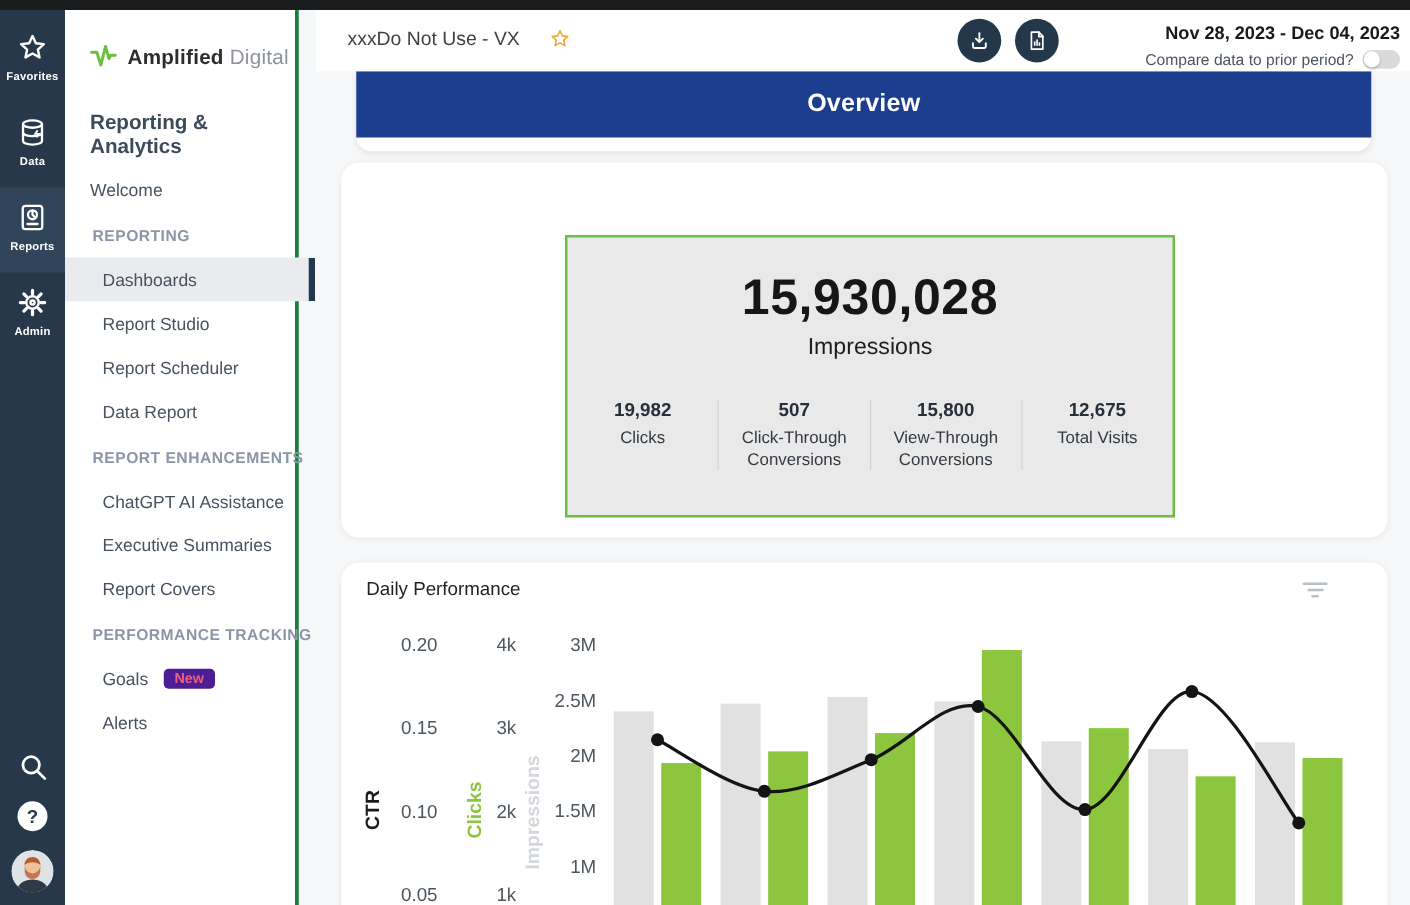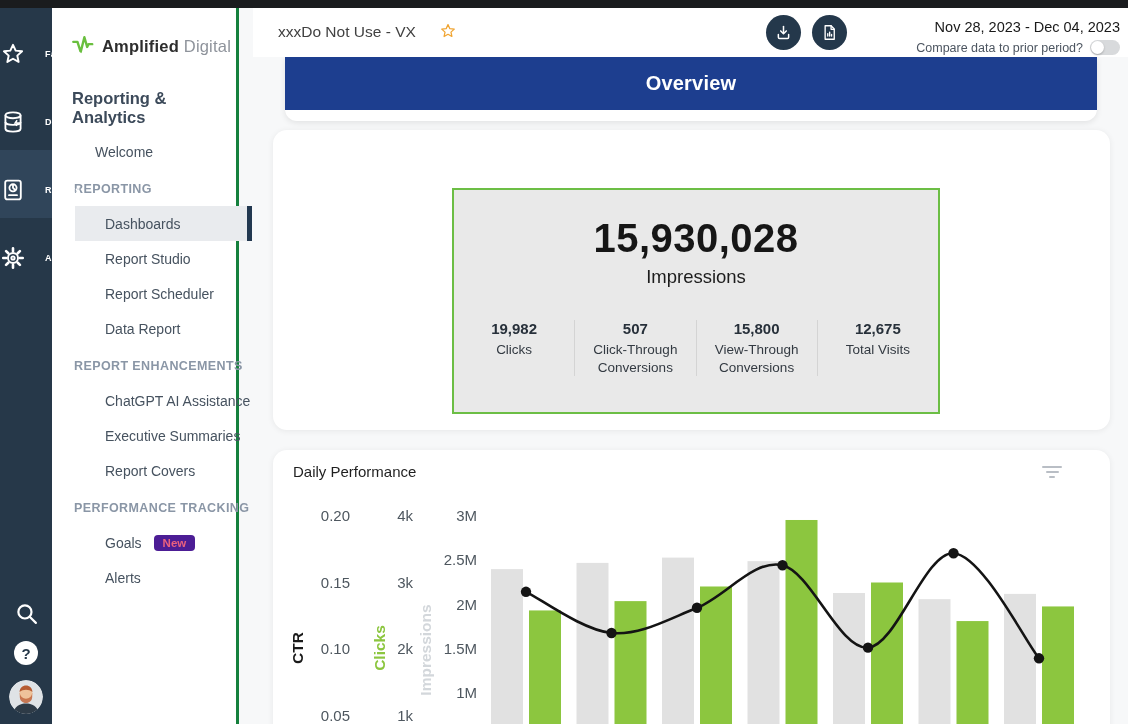--- a/index.html
+++ b/index.html
@@ -7,53 +7,53 @@
   body {
     position:relative; background:#f7f8f9;
     font-family:"Liberation Sans","DejaVu Sans",sans-serif;
     color:#333;
   }
   
   .topstrip { position:absolute; left:0; top:0; width:1128px; height:8px; background:#1a1c1e; z-index:40; }
 
   
   .rail { position:absolute; left:0; top:8px; width:52px; height:716px; background:#263849; z-index:30; padding-top:6px; }
-  .rail-item { width:52px; height:68px; display:flex; flex-direction:row; align-items:center; padding-top:11px; gap:19px; cursor:pointer; }
+  .rail-item { width:52px; height:68px; display:flex; flex-direction:column; align-items:center; padding-top:11px; gap:5px; cursor:pointer; }
   .rail-item.active { background:#30455a; }
   .rail-item svg { width:26px; height:26px; display:block; }
   .rail-label { font-size:9px; font-weight:700; color:#ffffff; letter-spacing:.2px; }
   .rail-bottom { position:absolute; left:0; bottom:10px; width:52px; display:flex; flex-direction:column; align-items:center; gap:15px; }
   .rail-tool svg { width:25px; height:25px; display:block; }
   .help-circle { width:24px; height:24px; border-radius:50%; background:#ffffff; color:#263849; font-size:15px; font-weight:700; display:flex; align-items:center; justify-content:center; }
   .avatar { width:34px; height:34px; border-radius:50%; overflow:hidden; display:block; }
 
   
   .sidenav { position:absolute; left:52px; top:8px; width:187px; height:716px; background:#ffffff; border-right:3px solid #15803d; z-index:20; }
   .logo { position:absolute; left:19px; top:26px; display:flex; align-items:center; gap:7px; }
   .logo svg { width:24px; height:24px; }
   .logo-text { font-size:16.5px; letter-spacing:.2px; white-space:nowrap; }
   .logo-bold { font-weight:800; color:#2d2d2d; }
   .logo-light { font-weight:400; color:#8e939b; }
   .sb-title { position:absolute; left:20px; top:81px; font-size:16.5px; font-weight:700; color:#3c4a5a; }
   .menu { position:absolute; left:0; top:126px; width:200px; }
-  .menu-item { height:35px; display:flex; align-items:center; padding-left:30px; font-size:14px; color:#46525f; cursor:pointer; position:relative;margin-left:23px; }
+  .menu-item { height:35px; display:flex; align-items:center; padding-left:30px; font-size:14px; color:#46525f; cursor:pointer; position:relative; }
   .menu-item.root { padding-left:20px; }
   .menu-item.active { background:#e9ebee; box-shadow:inset -5px 0 0 #223850; }
   .menu-header { height:34px; margin-top:3px; display:flex; align-items:center; padding-left:22px; font-size:12.5px; font-weight:700; letter-spacing:.4px; color:#8a96a6; }
   .badge-new { margin-left:12px; background:#4c1d95; color:#e9617e; font-size:11.5px; font-weight:700; padding:2px 9px; border-radius:4px; }
 
   
   .header { position:absolute; left:253px; top:8px; width:875px; height:49px; background:#ffffff; z-index:10; }
   .header-title { position:absolute; left:25px; top:15px; font-size:15.5px; color:#414141;text-align:right; }
   .header-star { position:absolute; left:186px; top:14px; width:18px; height:18px; cursor:pointer; }
   .circle-btn { position:absolute; top:7px; width:35px; height:35px; border-radius:50%; background:#24384b; display:flex; align-items:center; justify-content:center; cursor:pointer; }
   .circle-btn svg { width:19px; height:19px; }
   .btn-download { left:513px; }
   .btn-report { left:559px; }
-  .date-range { position:absolute; right:8px; top:11px; font-size:14.5px; font-weight:400; color:#191919; cursor:pointer; }
+  .date-range { position:absolute; right:8px; top:11px; font-size:14.5px; font-weight:700; color:#191919; cursor:pointer; }
   .compare-row { position:absolute; right:8px; top:32px; display:flex; align-items:center; gap:7px; }
   .compare-label { font-size:12.5px; color:#4c5560; }
   .toggle { width:30px; height:15px; border-radius:8px; background:#d8dadc; position:relative; cursor:pointer; }
   .toggle-knob { position:absolute; left:1px; top:1px; width:13px; height:13px; border-radius:50%; background:#ffffff; box-shadow:0 1px 2px rgba(0,0,0,.25); }
 
   
   .main { position:absolute; left:253px; top:57px; width:875px; height:667px; background:#f7f8f9; }
   .banner-card { position:absolute; left:32px; top:0; width:812px; height:64px; background:#ffffff; border-radius:0 0 12px 12px; box-shadow:0 2px 6px rgba(0,0,0,.09); }
   .banner { height:53px; background:#1d3e8f; display:flex; align-items:center; justify-content:center; }
   .banner-title { font-size:20px; font-weight:800; color:#ffffff; letter-spacing:.2px; }

